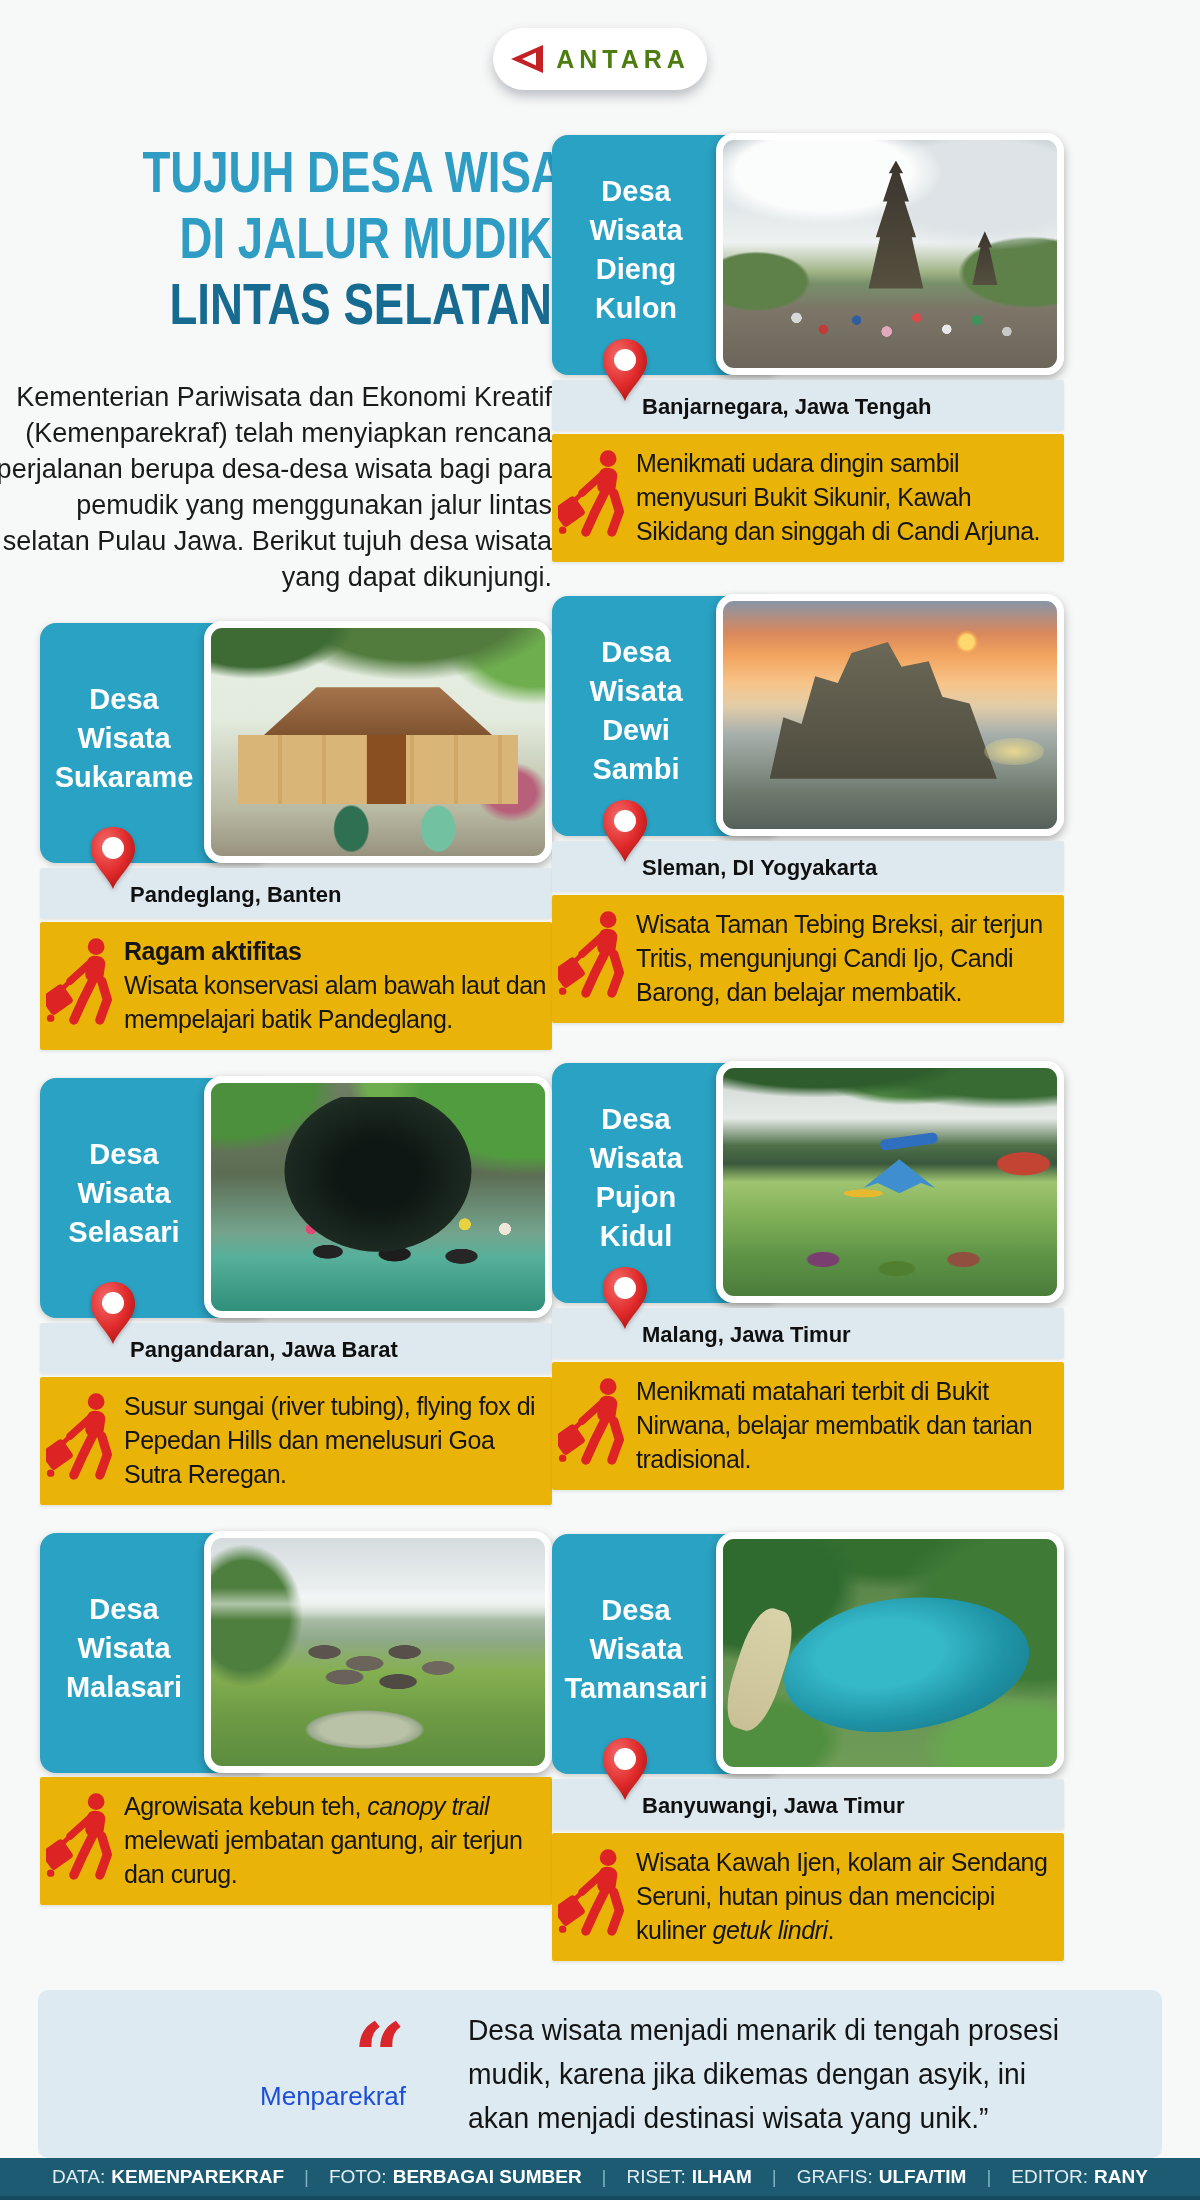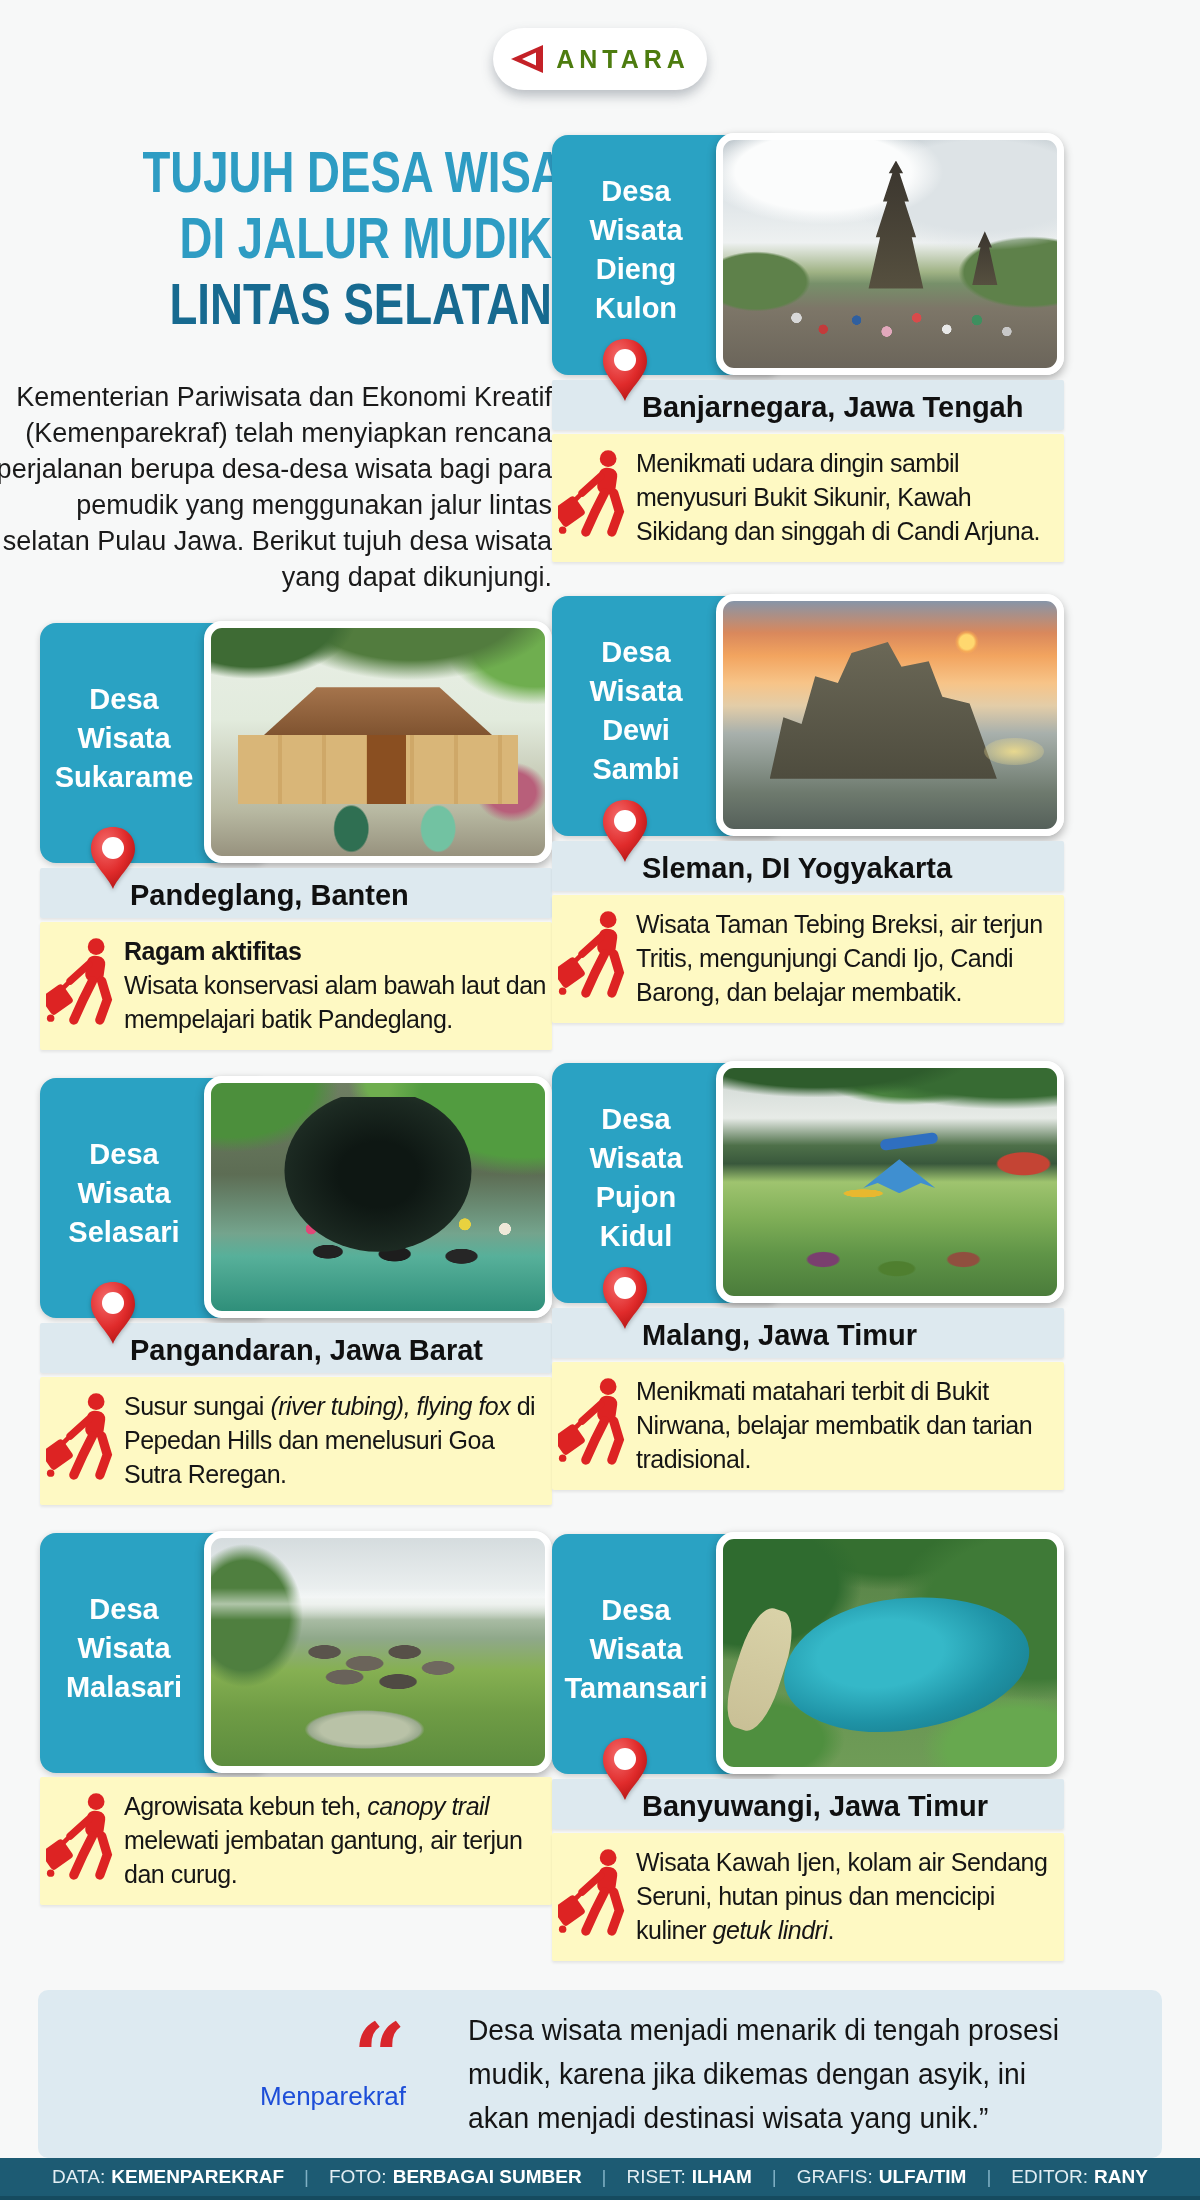--- a/index.html
+++ b/index.html
@@ -35,24 +35,24 @@
   .card-top{position:relative;height:242px;}
   .label-box{position:absolute;left:0;top:2px;bottom:0;width:230px;background:#2AA2C3;border-radius:16px;
              box-shadow:0 2px 6px rgba(0,0,0,.18);}
   .label-text{position:absolute;left:0;top:0;bottom:10px;width:168px;display:flex;flex-direction:column;
               justify-content:center;align-items:center;color:#fff;font-weight:bold;font-size:29px;line-height:39px;}
   .photo{position:absolute;right:0;top:0;width:348px;height:242px;box-sizing:border-box;border:7px solid #fff;
          border-radius:18px;box-shadow:0 4px 10px rgba(0,0,0,.3);overflow:hidden;background:#8fa3a8;}
   .photo>div{position:absolute;}
 
   .loc-row{position:relative;margin-top:5px;background:#DDE9EF;min-height:50px;display:flex;align-items:center;
-           padding:4px 10px 0 90px;font-weight:bold;font-size:29px;color:#101010;border-radius:2px;
+           padding:4px 10px 0 90px;font-weight:bold;font-size:22px;color:#101010;border-radius:2px;
            box-shadow:0 2px 3px rgba(0,0,0,.08);box-sizing:border-box;}
   .pin{position:absolute;left:50px;top:-42px;width:46px;height:64px;filter:drop-shadow(0 2px 2px rgba(0,0,0,.25));}
-  .desc-row{position:relative;margin-top:4px;background:#fef9c3;padding:12px 4px 14px 84px;font-size:25px;
+  .desc-row{position:relative;margin-top:4px;background:#eab308;padding:12px 4px 14px 84px;font-size:25px;
             letter-spacing:-.5px;line-height:34px;color:#151515;border-radius:2px;min-height:102px;
             box-shadow:0 2px 3px rgba(0,0,0,.08);box-sizing:border-box;}
   .trav{position:absolute;left:6px;top:12px;width:78px;height:94px;}
 
   
   .p1{background:
       radial-gradient(160px 70px at 30% 14%,#fbfcfc 0 55%,rgba(251,252,252,0) 75%),
       radial-gradient(200px 90px at 78% 20%,#dde3e6 0 50%,rgba(221,227,230,0) 72%),
       radial-gradient(90px 50px at 10% 62%,#5e814a 0 55%,rgba(94,129,74,0) 60%),
       radial-gradient(120px 60px at 92% 58%,#5e814a 0 55%,rgba(94,129,74,0) 60%),
@@ -269,21 +269,21 @@
               <circle cx="54" cy="11" r="9" stroke="none"></circle>
               <rect x="43" y="21" width="20" height="28" rx="8" transform="rotate(8 53 35)" stroke="none"></rect>
               <path d="M50 48 L40 68 L30 90" stroke-width="10" fill="none"></path>
               <path d="M60 48 L66 68 L58 90" stroke-width="10" fill="none"></path>
               <path d="M46 30 L26 48" stroke-width="8" fill="none"></path>
               <path d="M27 47 L12 62" stroke-width="5" fill="none"></path>
               <rect x="-2" y="56" width="28" height="24" rx="4" transform="rotate(-35 12 68)" stroke="none"></rect>
               <circle cx="5" cy="88" r="4" stroke="none"></circle>
             </g>
           </svg>
-          <span><span>Susur sungai </span><span style="font-style: italic;">(river tubing), flying fox</span><span> di Pepedan Hills dan menelusuri Goa Sutra Reregan.</span></span>
+          <span><span>Susur sungai </span><span style="">(river tubing), flying fox</span><span> di Pepedan Hills dan menelusuri Goa Sutra Reregan.</span></span>
         </div>
       </div>
 
       <div class="card">
         <div class="card-top">
           <div class="label-box">
             <div class="label-text">
               <div>Desa</div>
               <div>Wisata</div>
               <div>Malasari</div>

